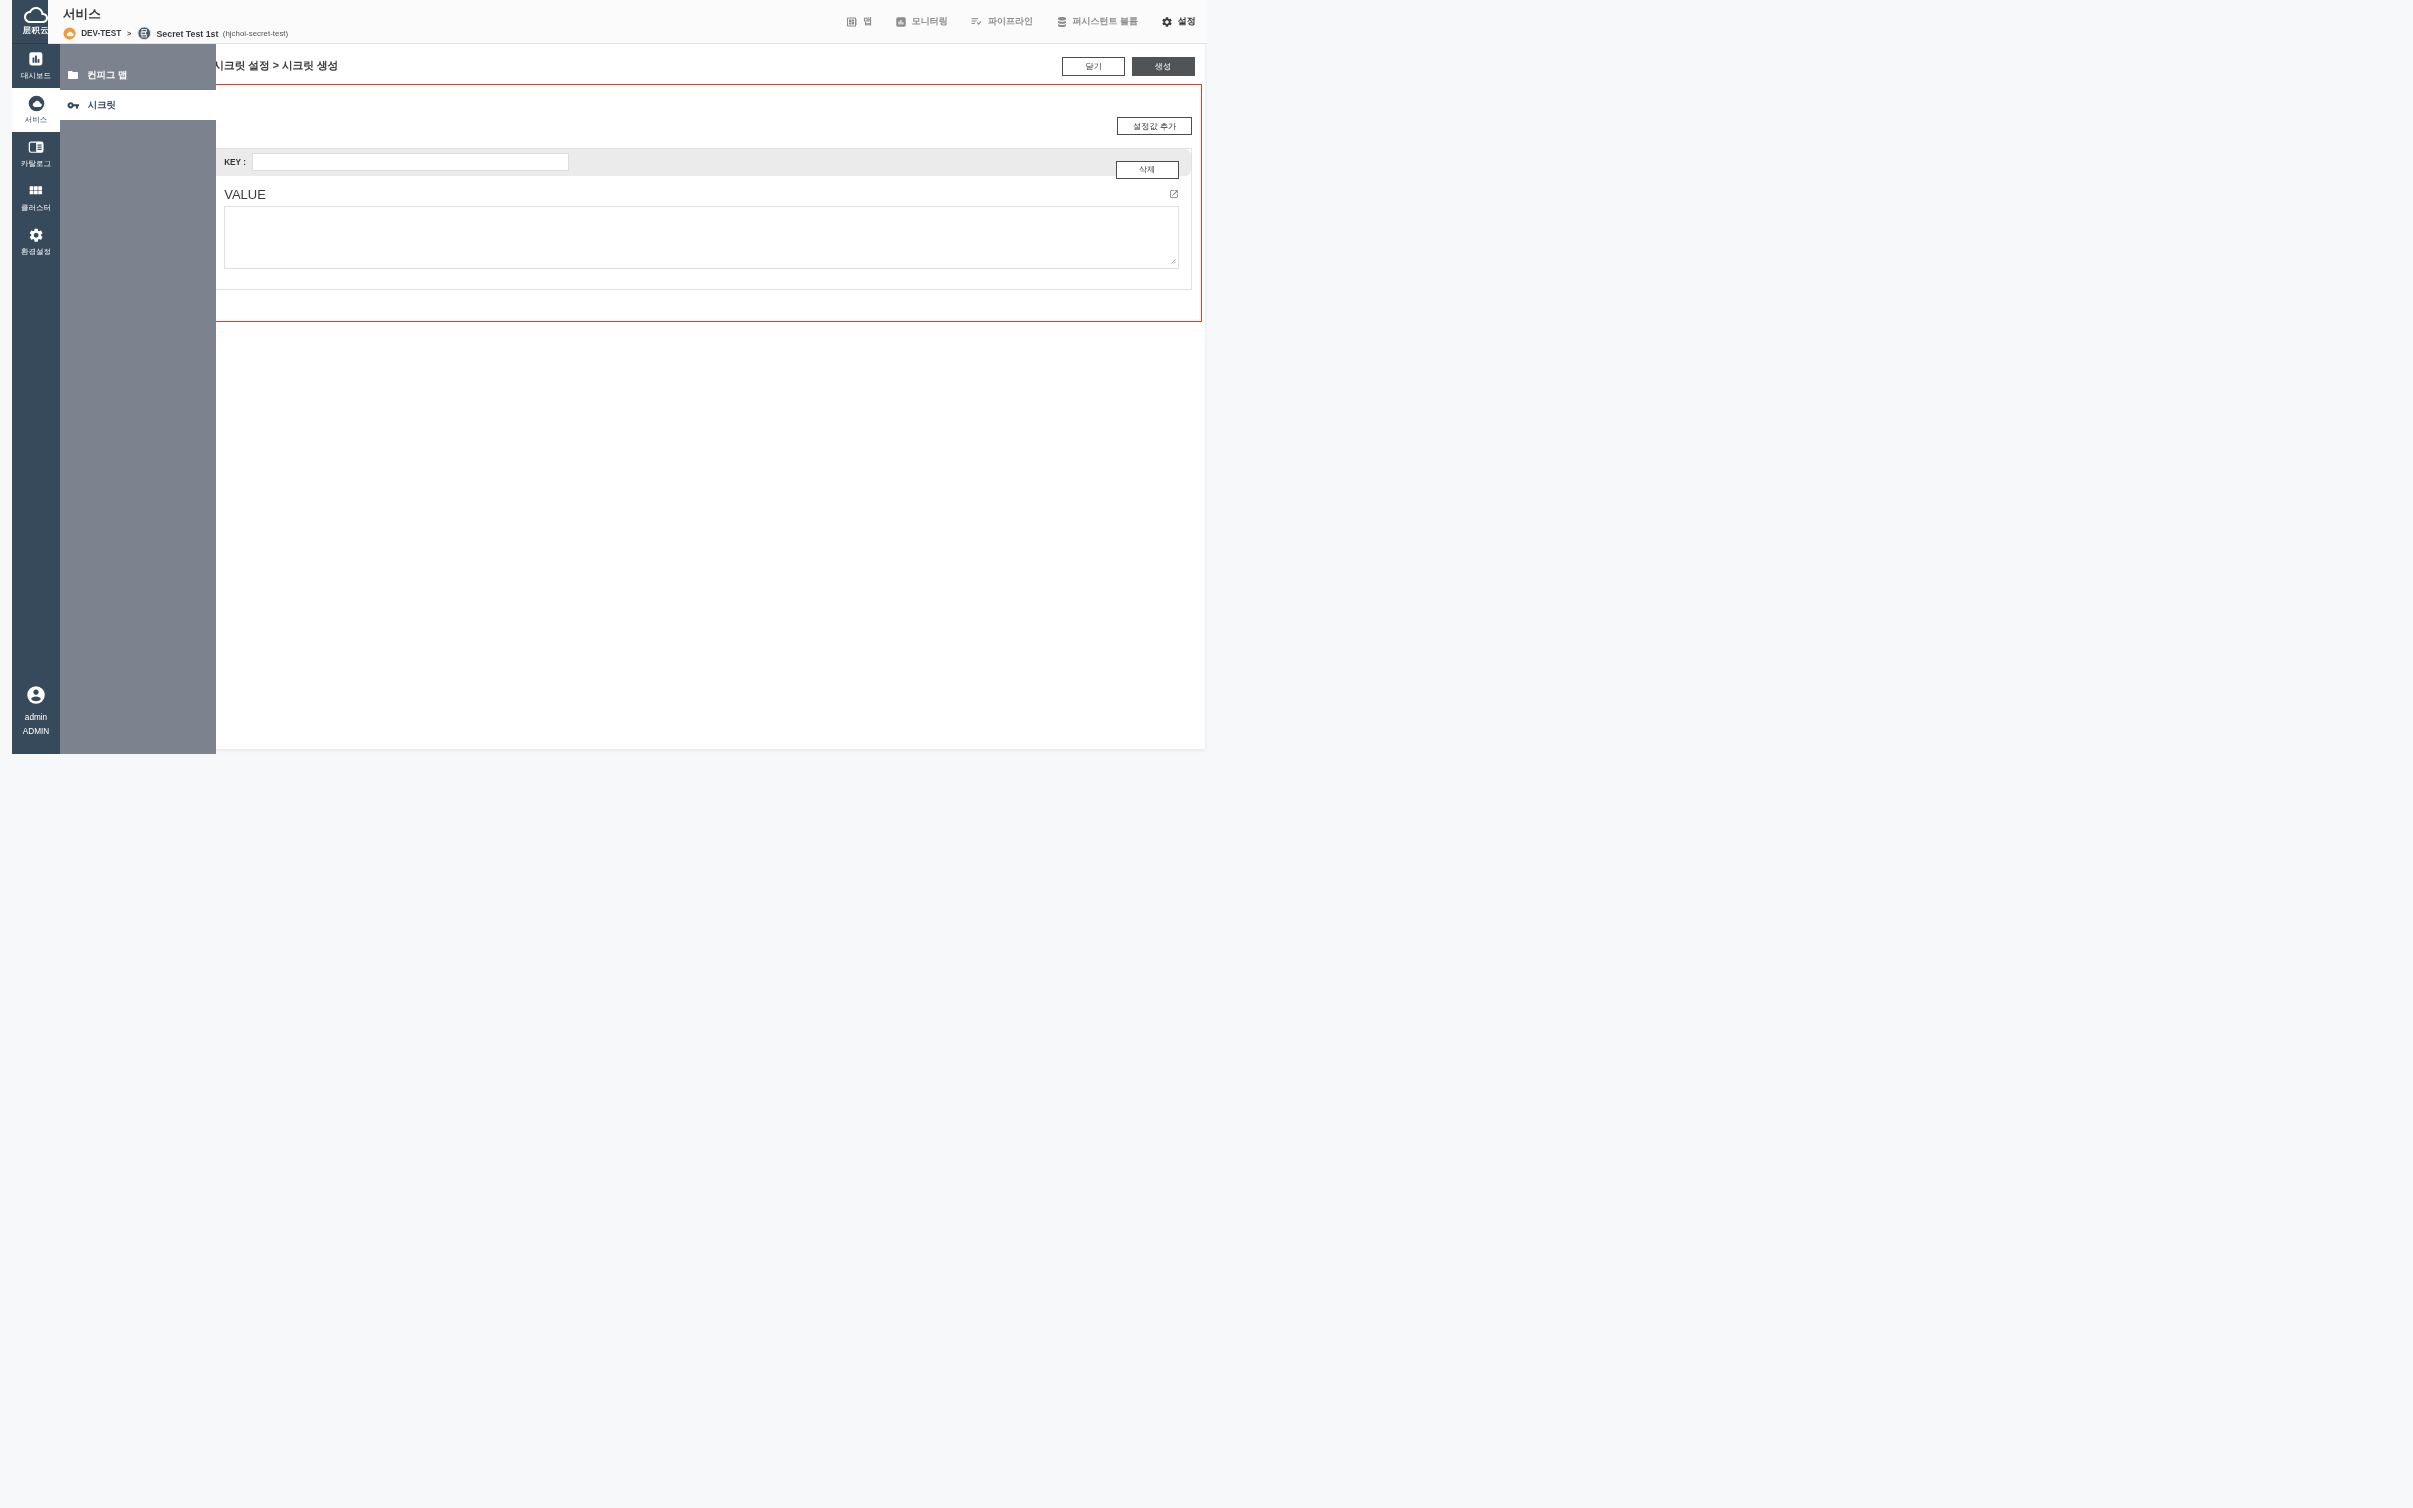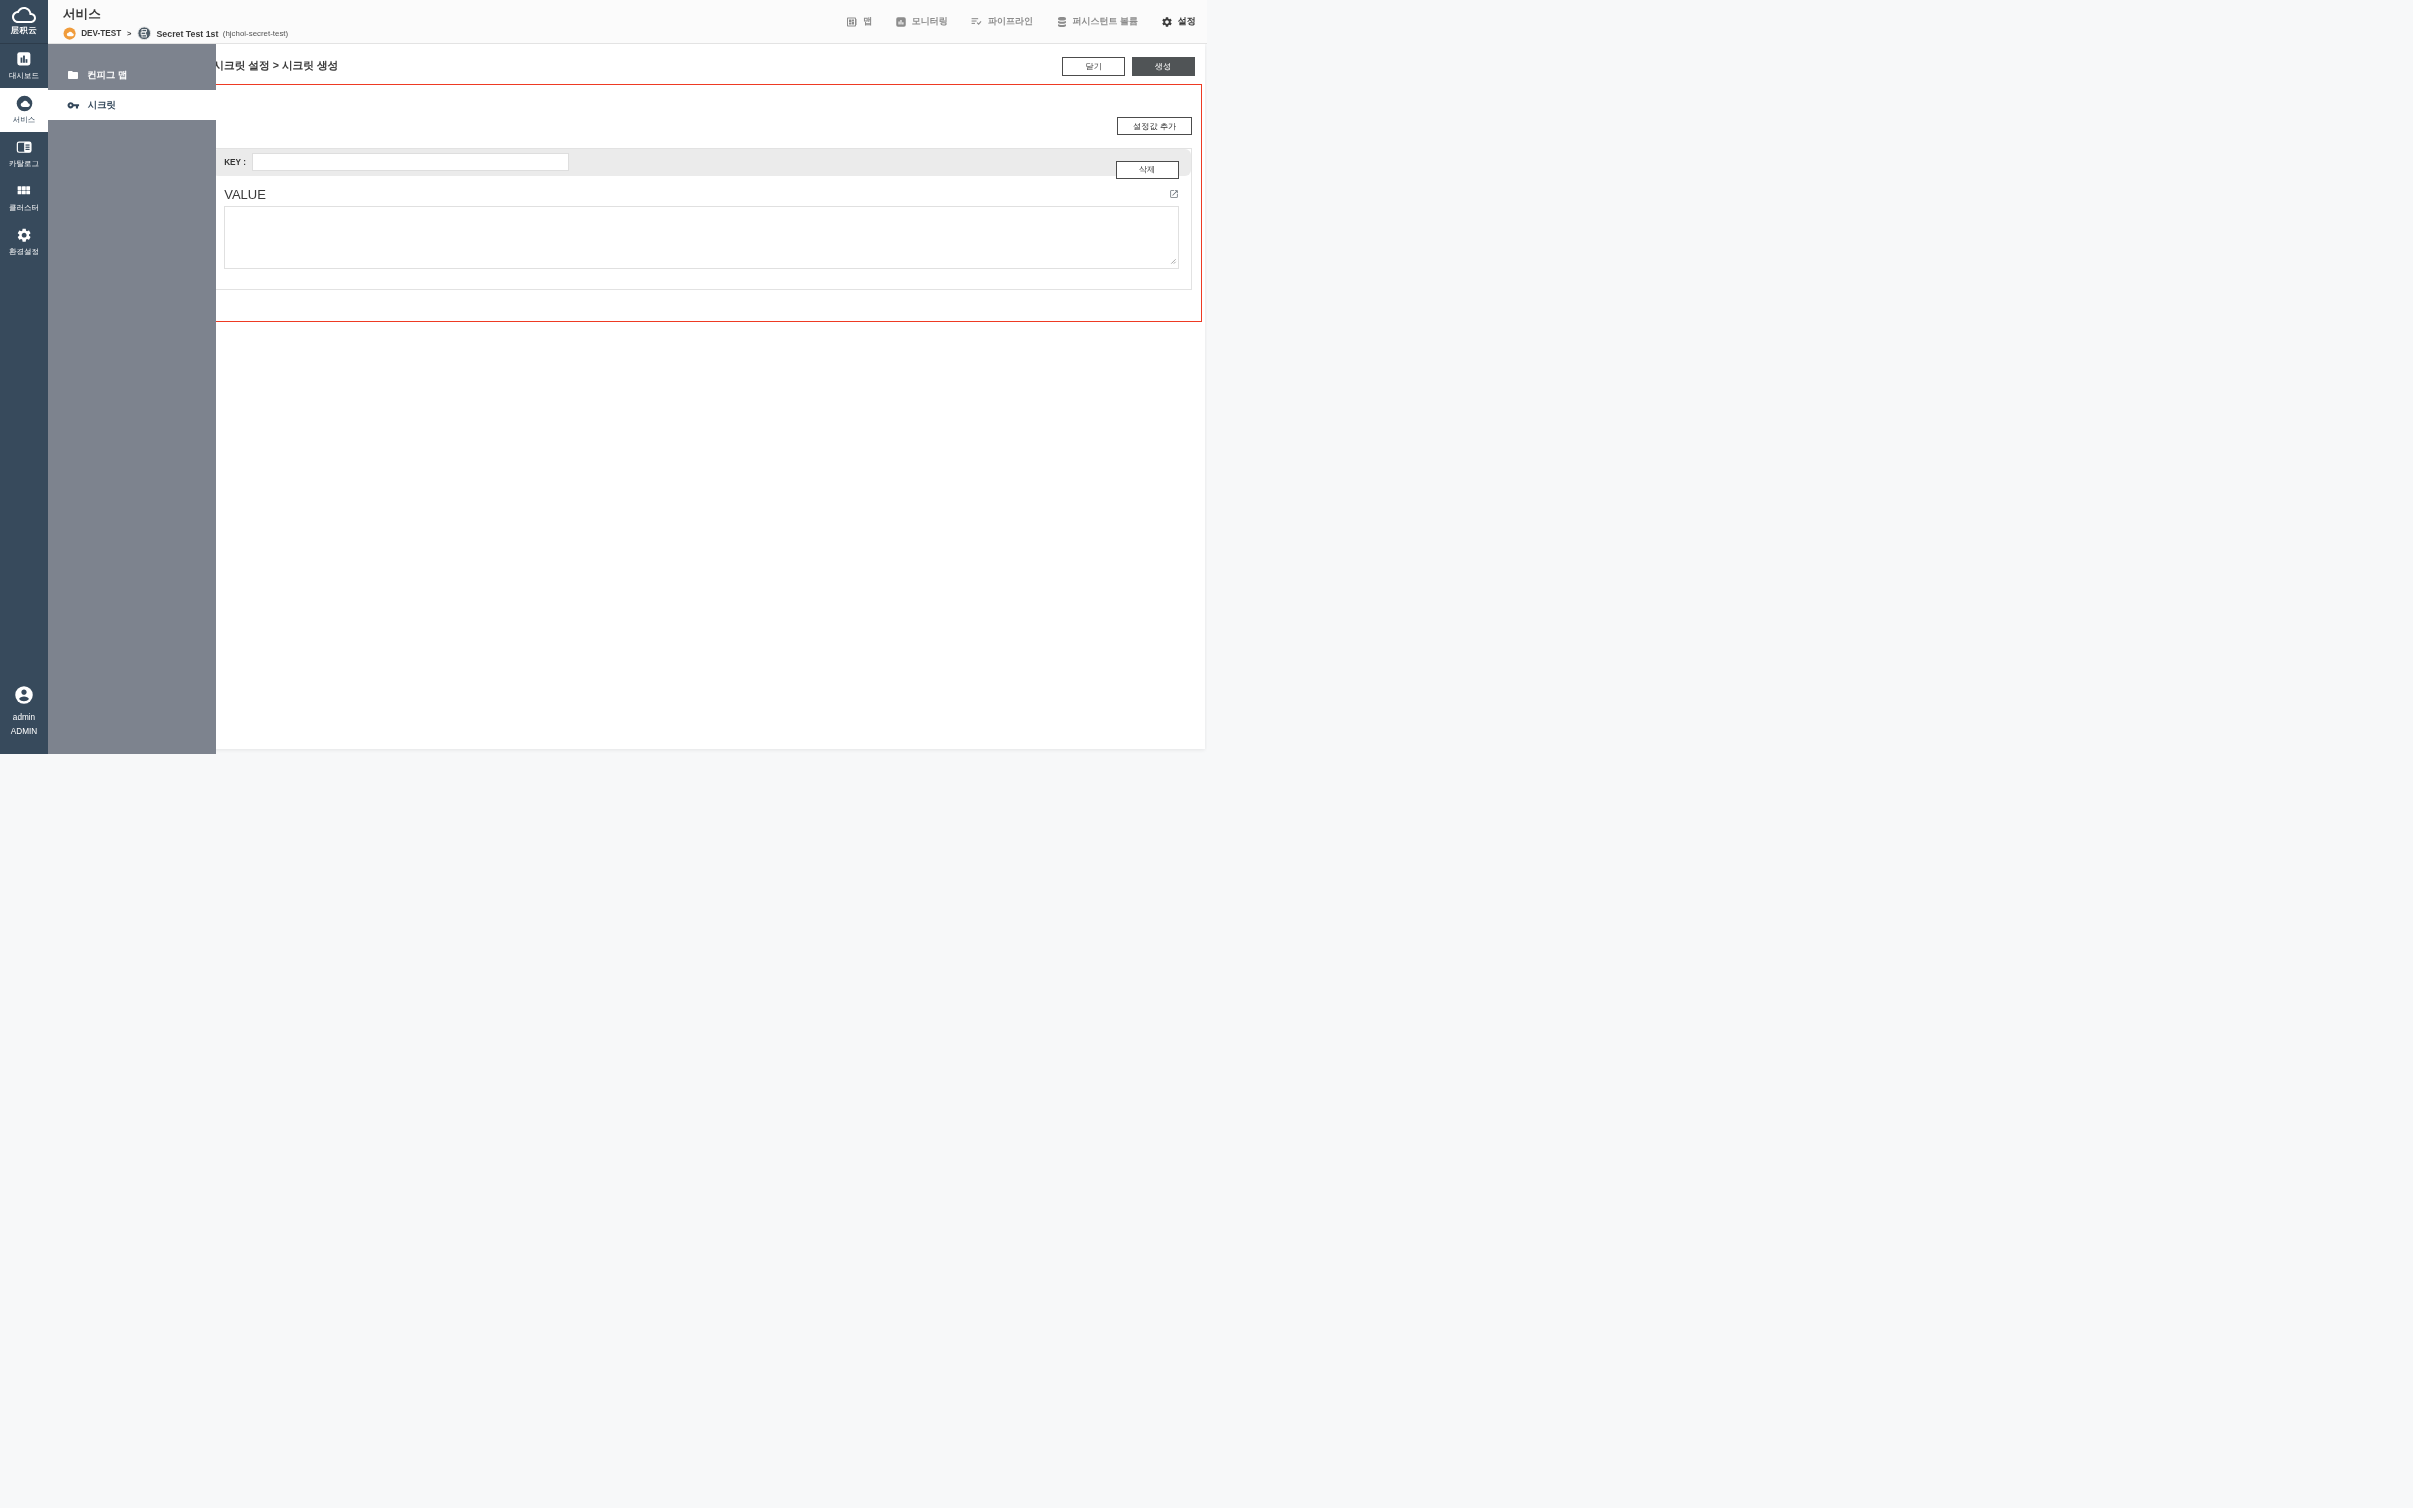--- a/index.html
+++ b/index.html
@@ -1,20 +1,20 @@
 <!DOCTYPE html>
 <html style="font-size:10px"><head>
 <meta charset="utf-8">
 <style>
   * { margin:0; padding:0; box-sizing:border-box; }
   html,body { width:1207px; height:754px; overflow:hidden; }
   body { font-family:"Liberation Sans", sans-serif; background:#f7f8f9; position:relative; }
 
   
-  .sidebar { position:absolute; left:0; top:0; bottom:0; width:48px; background:#374a5c; z-index:5; }
+  .sidebar { position:absolute; left:12px; top:0; bottom:0; width:48px; background:#374a5c; z-index:5; }
   .logo { height:44px; display:flex; flex-direction:column; align-items:center; justify-content:center; border-bottom:0.6px solid rgba(0,0,0,.18); }
   .logo-text { color:#fff; font-size:8.2px; font-weight:bold; letter-spacing:0.6px; margin-top:1.3px; }
   .side-item { height:44px; display:flex; flex-direction:column; align-items:center; justify-content:center; cursor:pointer; color:#fff; }
   .side-item .lbl { font-size:7.5px; margin-top:3.8px; }
   .side-item.active { background:#fff; color:#374a5c; }
   .user-block { position:absolute; bottom:17.6px; left:0; width:48px; display:flex; flex-direction:column; align-items:center; color:#fff; }
   .user-block .uname { font-size:8.2px; margin-top:7.5px; }
   .user-block .urole { font-size:8.2px; margin-top:5.7px; }
 
   

